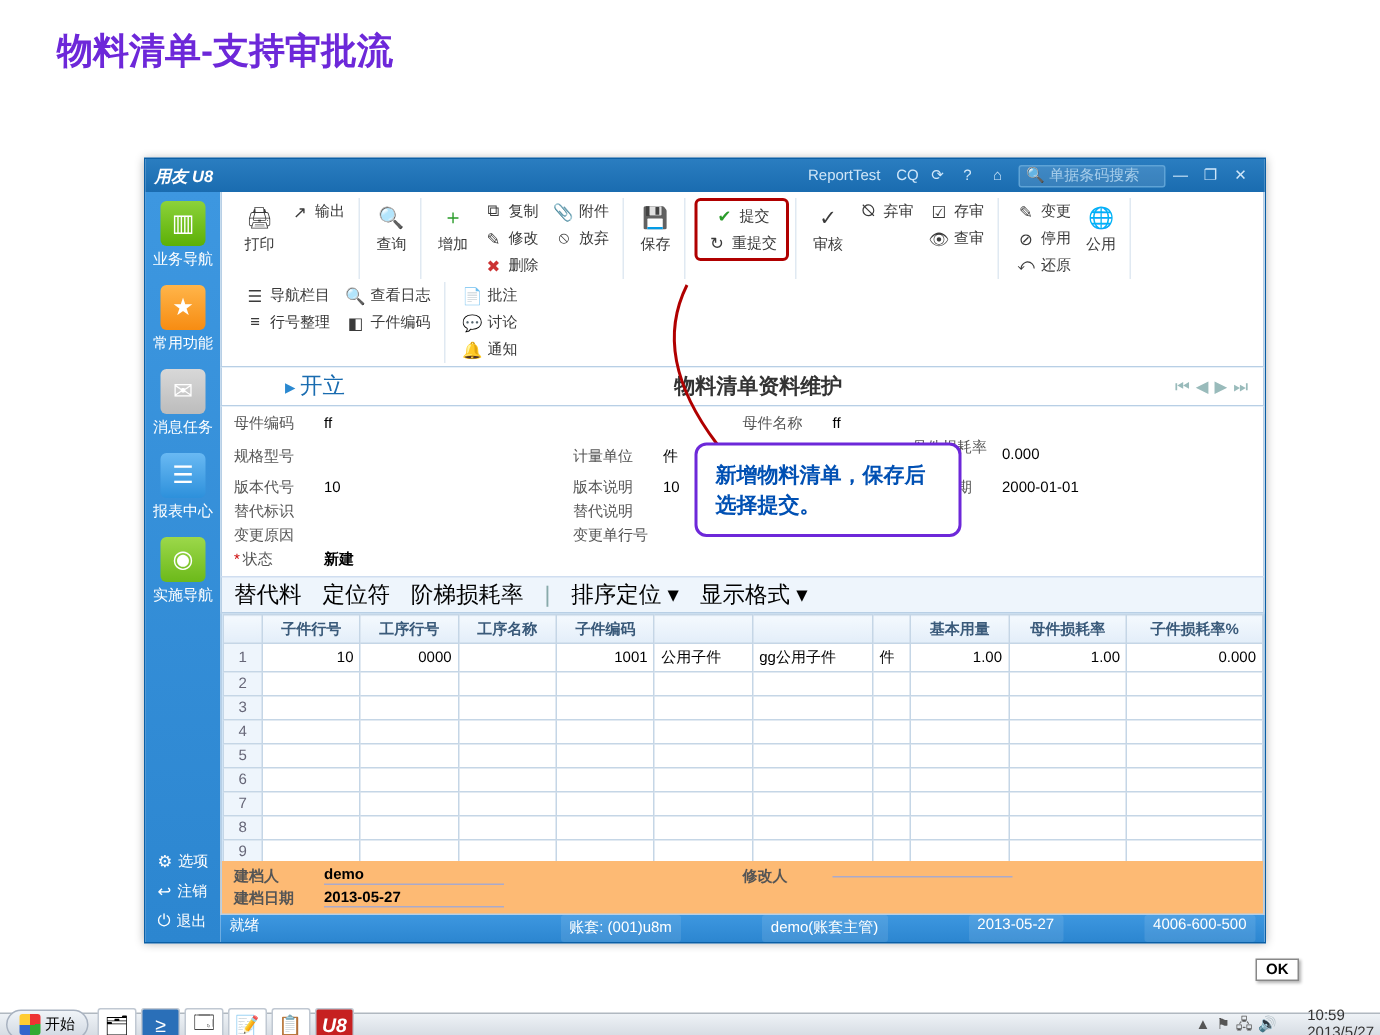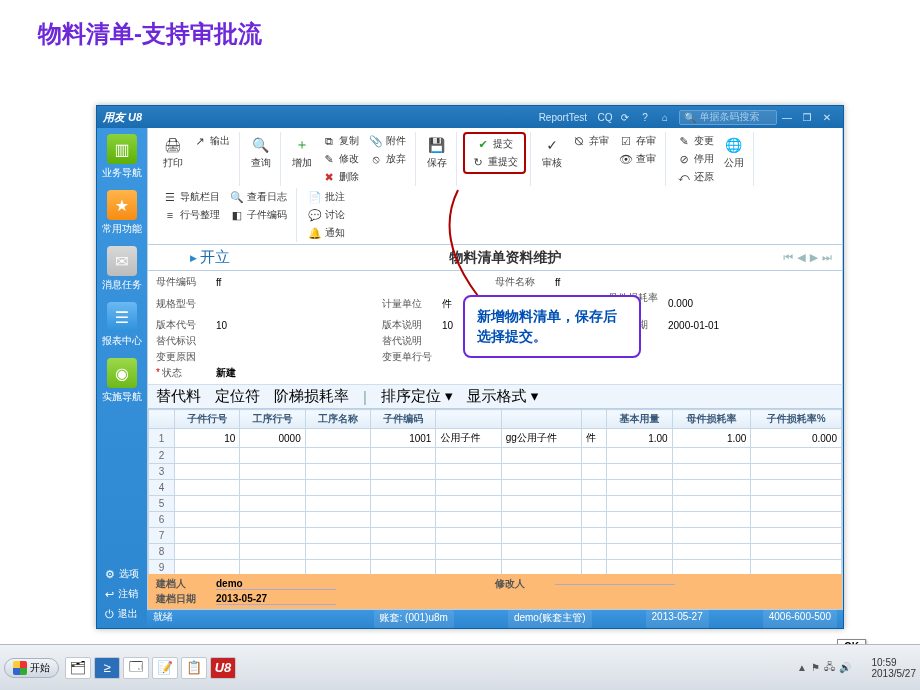--- a/index.html
+++ b/index.html
@@ -73,21 +73,21 @@
 .bottom-info{ background:#fdba74; border:1px solid #b8cfe5; border-top:none; padding:3px 8px 2px; font-size:10px;font-weight:bold;}
 .bottom-info .form-row{margin-bottom:1px;}
 
 .statusbar{ height:18px; background:linear-gradient(#3d97e0,#2c86d0); color:#fff; font-size:10px; display:flex; padding:0 6px;gap:46px;}
 .statusbar .spacer{flex:1;}
 .statusbar .sb-cell{ margin-left:8px; background:rgba(255,255,255,0.1); padding:1px 6px; border-radius:2px;}
 
 .callout { position:absolute; left:463px; top:295px; width:178px; background:#fff; border:2px solid #6d28d9; border-radius:8px; padding:10px 12px; font-size:14px; font-weight:bold; color:#0050b3; z-index:50; line-height:1.4;}
 .callout-line { position:absolute; z-index:49; pointer-events:none;}
 
-.taskbar{ position:absolute; left:0; bottom:0; width:920px; height:46px; background:linear-gradient(#eef2f6,#d7dde4); border-top:1px solid #b0b8c0; display:flex; align-items:center; padding:0 4px; font-size:10px;}
+.taskbar{ position:absolute; left:0; bottom:0; width:920px; height:15px; background:linear-gradient(#eef2f6,#d7dde4); border-top:1px solid #b0b8c0; display:flex; align-items:center; padding:0 4px; font-size:10px;}
 .taskbar .start{ background:linear-gradient(#f0f4f8,#d0d8e2); border:1px solid #a8b2c0; border-radius:10px; padding:2px 8px; display:flex; align-items:center; margin-right:6px;}
 .taskbar .start .winflag{ width:14px; height:14px; margin-right:3px; background:conic-gradient(#e33 0 25%, #3a3 0 50%, #36c 0 75%, #fc3 0); border-radius:2px;}
 .taskbar .tb-ico{ width:26px; height:22px; margin-right:3px; background:#fff; border:1px solid #c0c8d2; border-radius:2px; display:flex; align-items:center; justify-content:center; font-size:13px;}
 .taskbar .u8{ background:#c62020; color:#fff; font-weight:bold; font-style:italic;}
 .taskbar .tray{ margin-left:auto; display:flex; align-items:center; gap:4px; color:#555;}
 .taskbar .clock{ text-align:left; line-height:1.1; margin-left:16px; color:#333;}
 .ok-badge{ position:absolute; right:54px; bottom:36px; background:#fff; border:1px solid #888; padding:1px 6px; font-size:10px; font-weight:bold; box-shadow:1px 1px 2px rgba(0,0,0,0.3);margin-top:40px;}
 </style>
 </head>
 <body>

